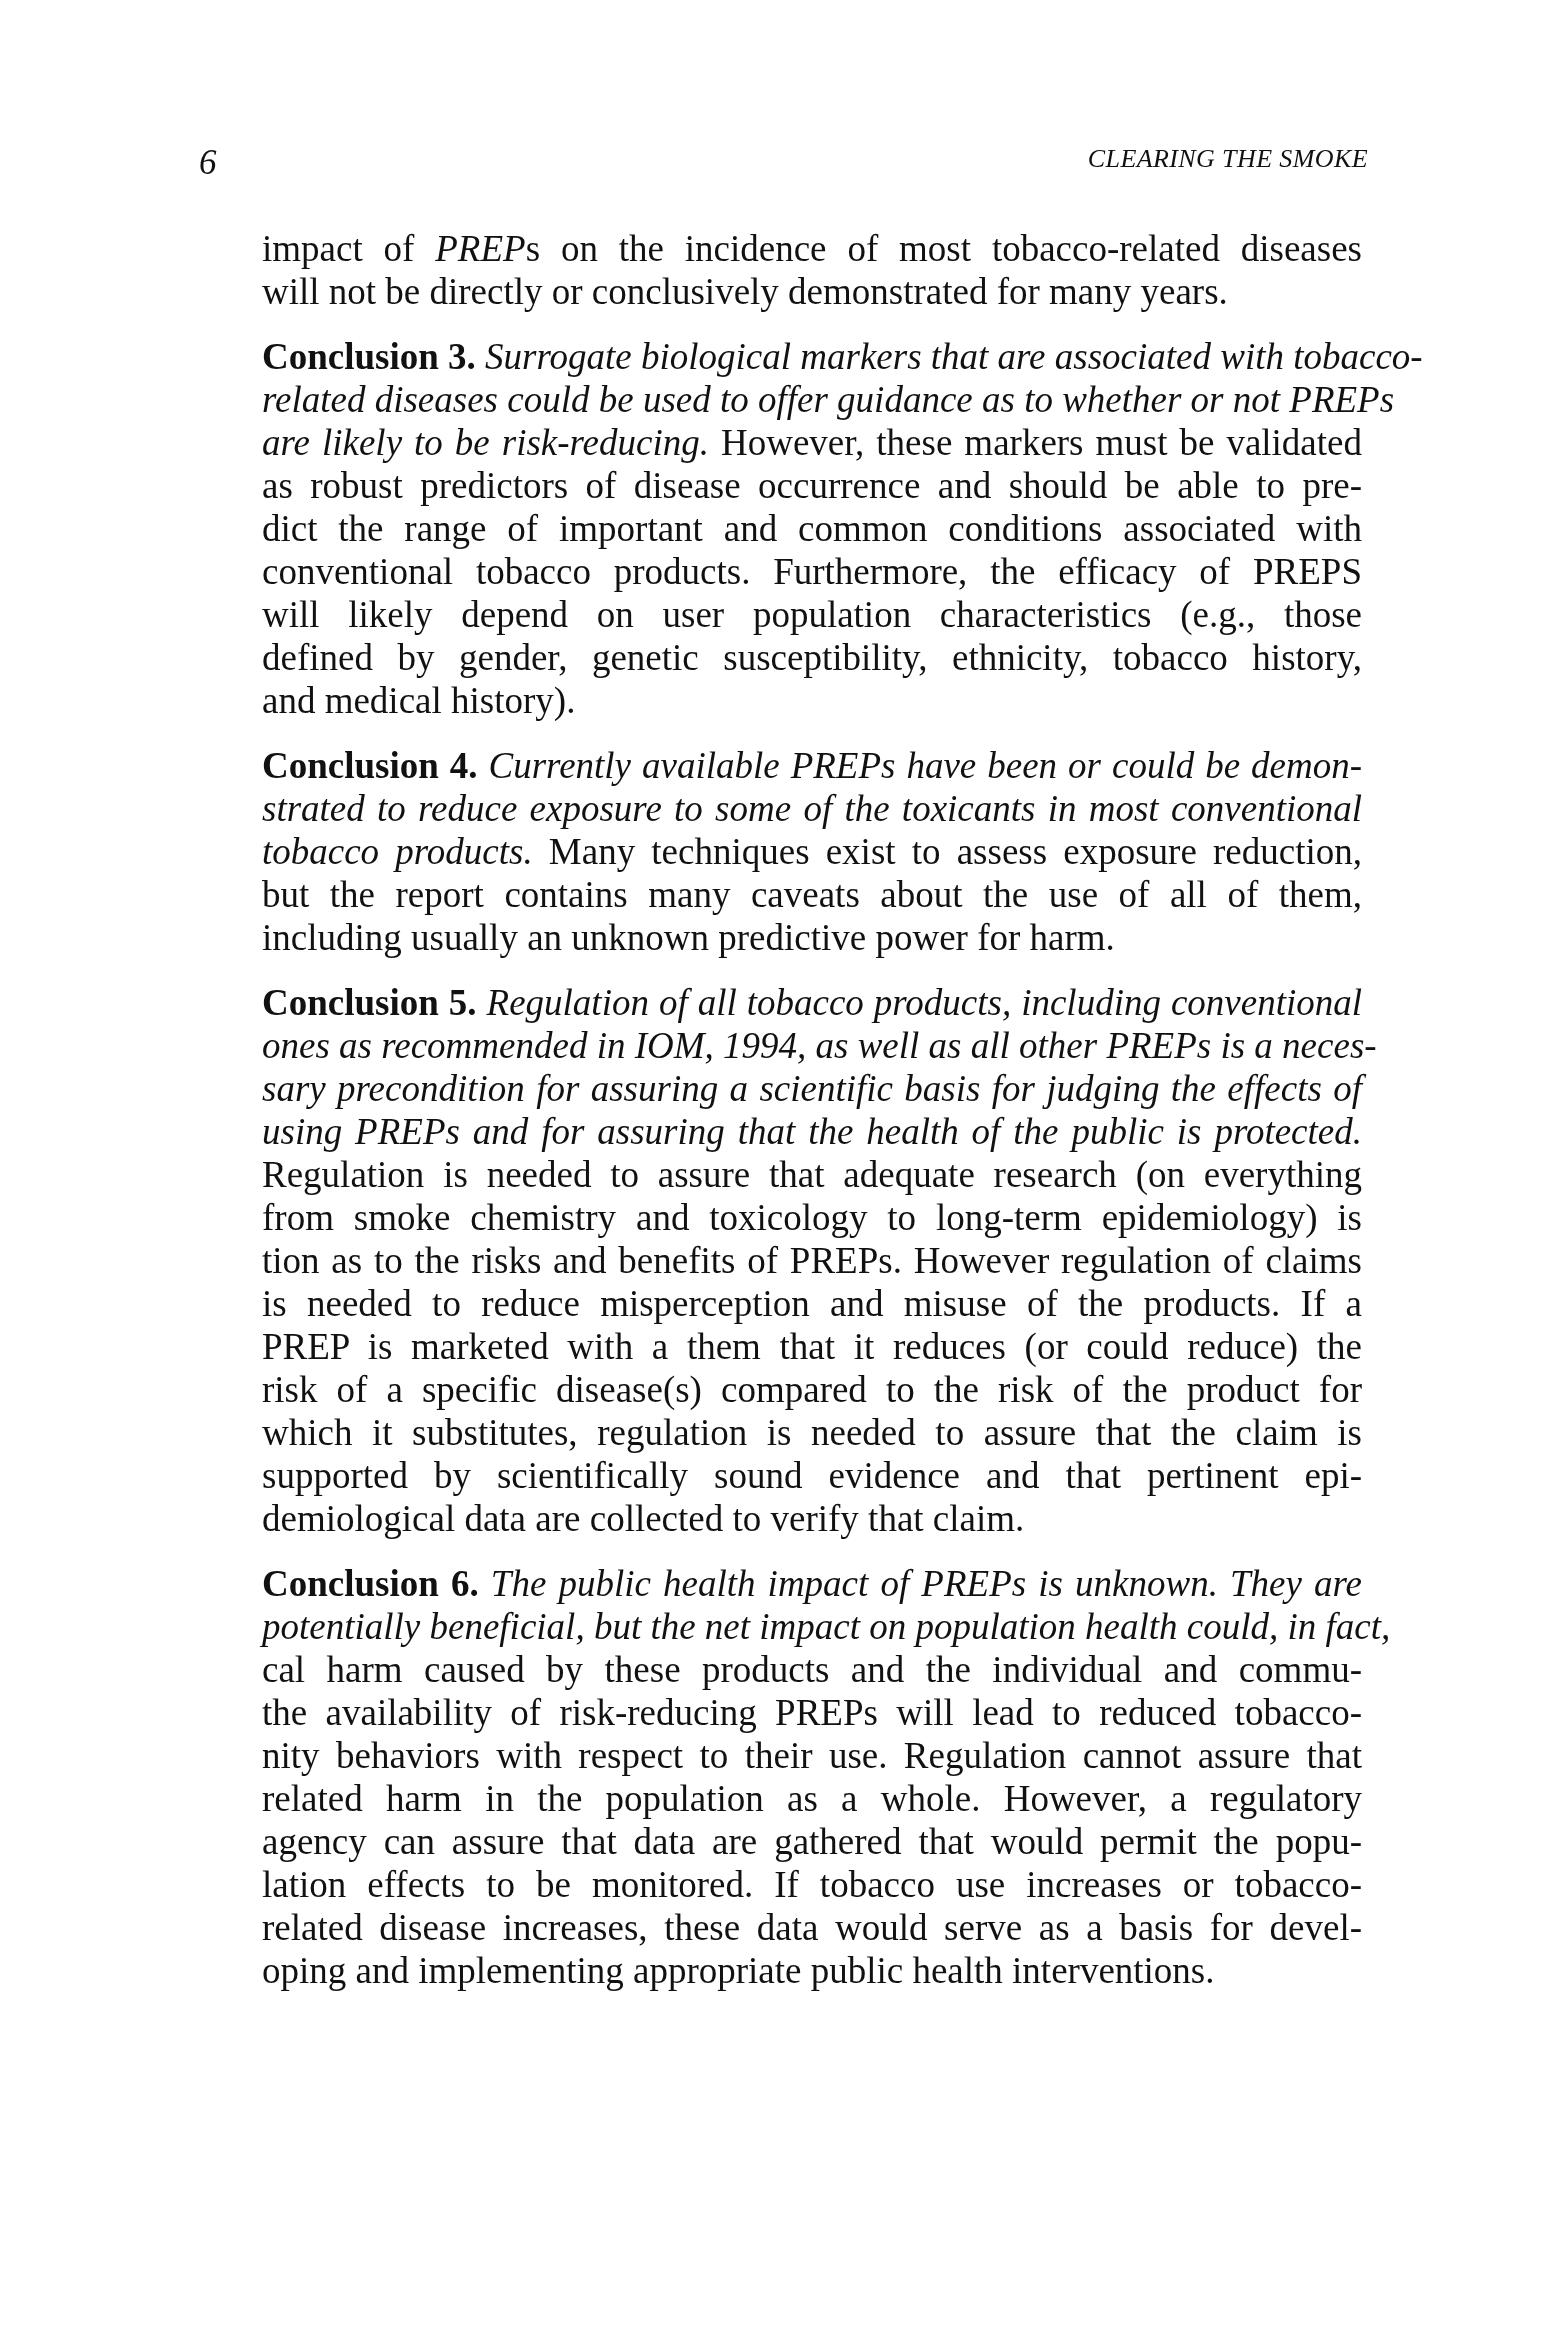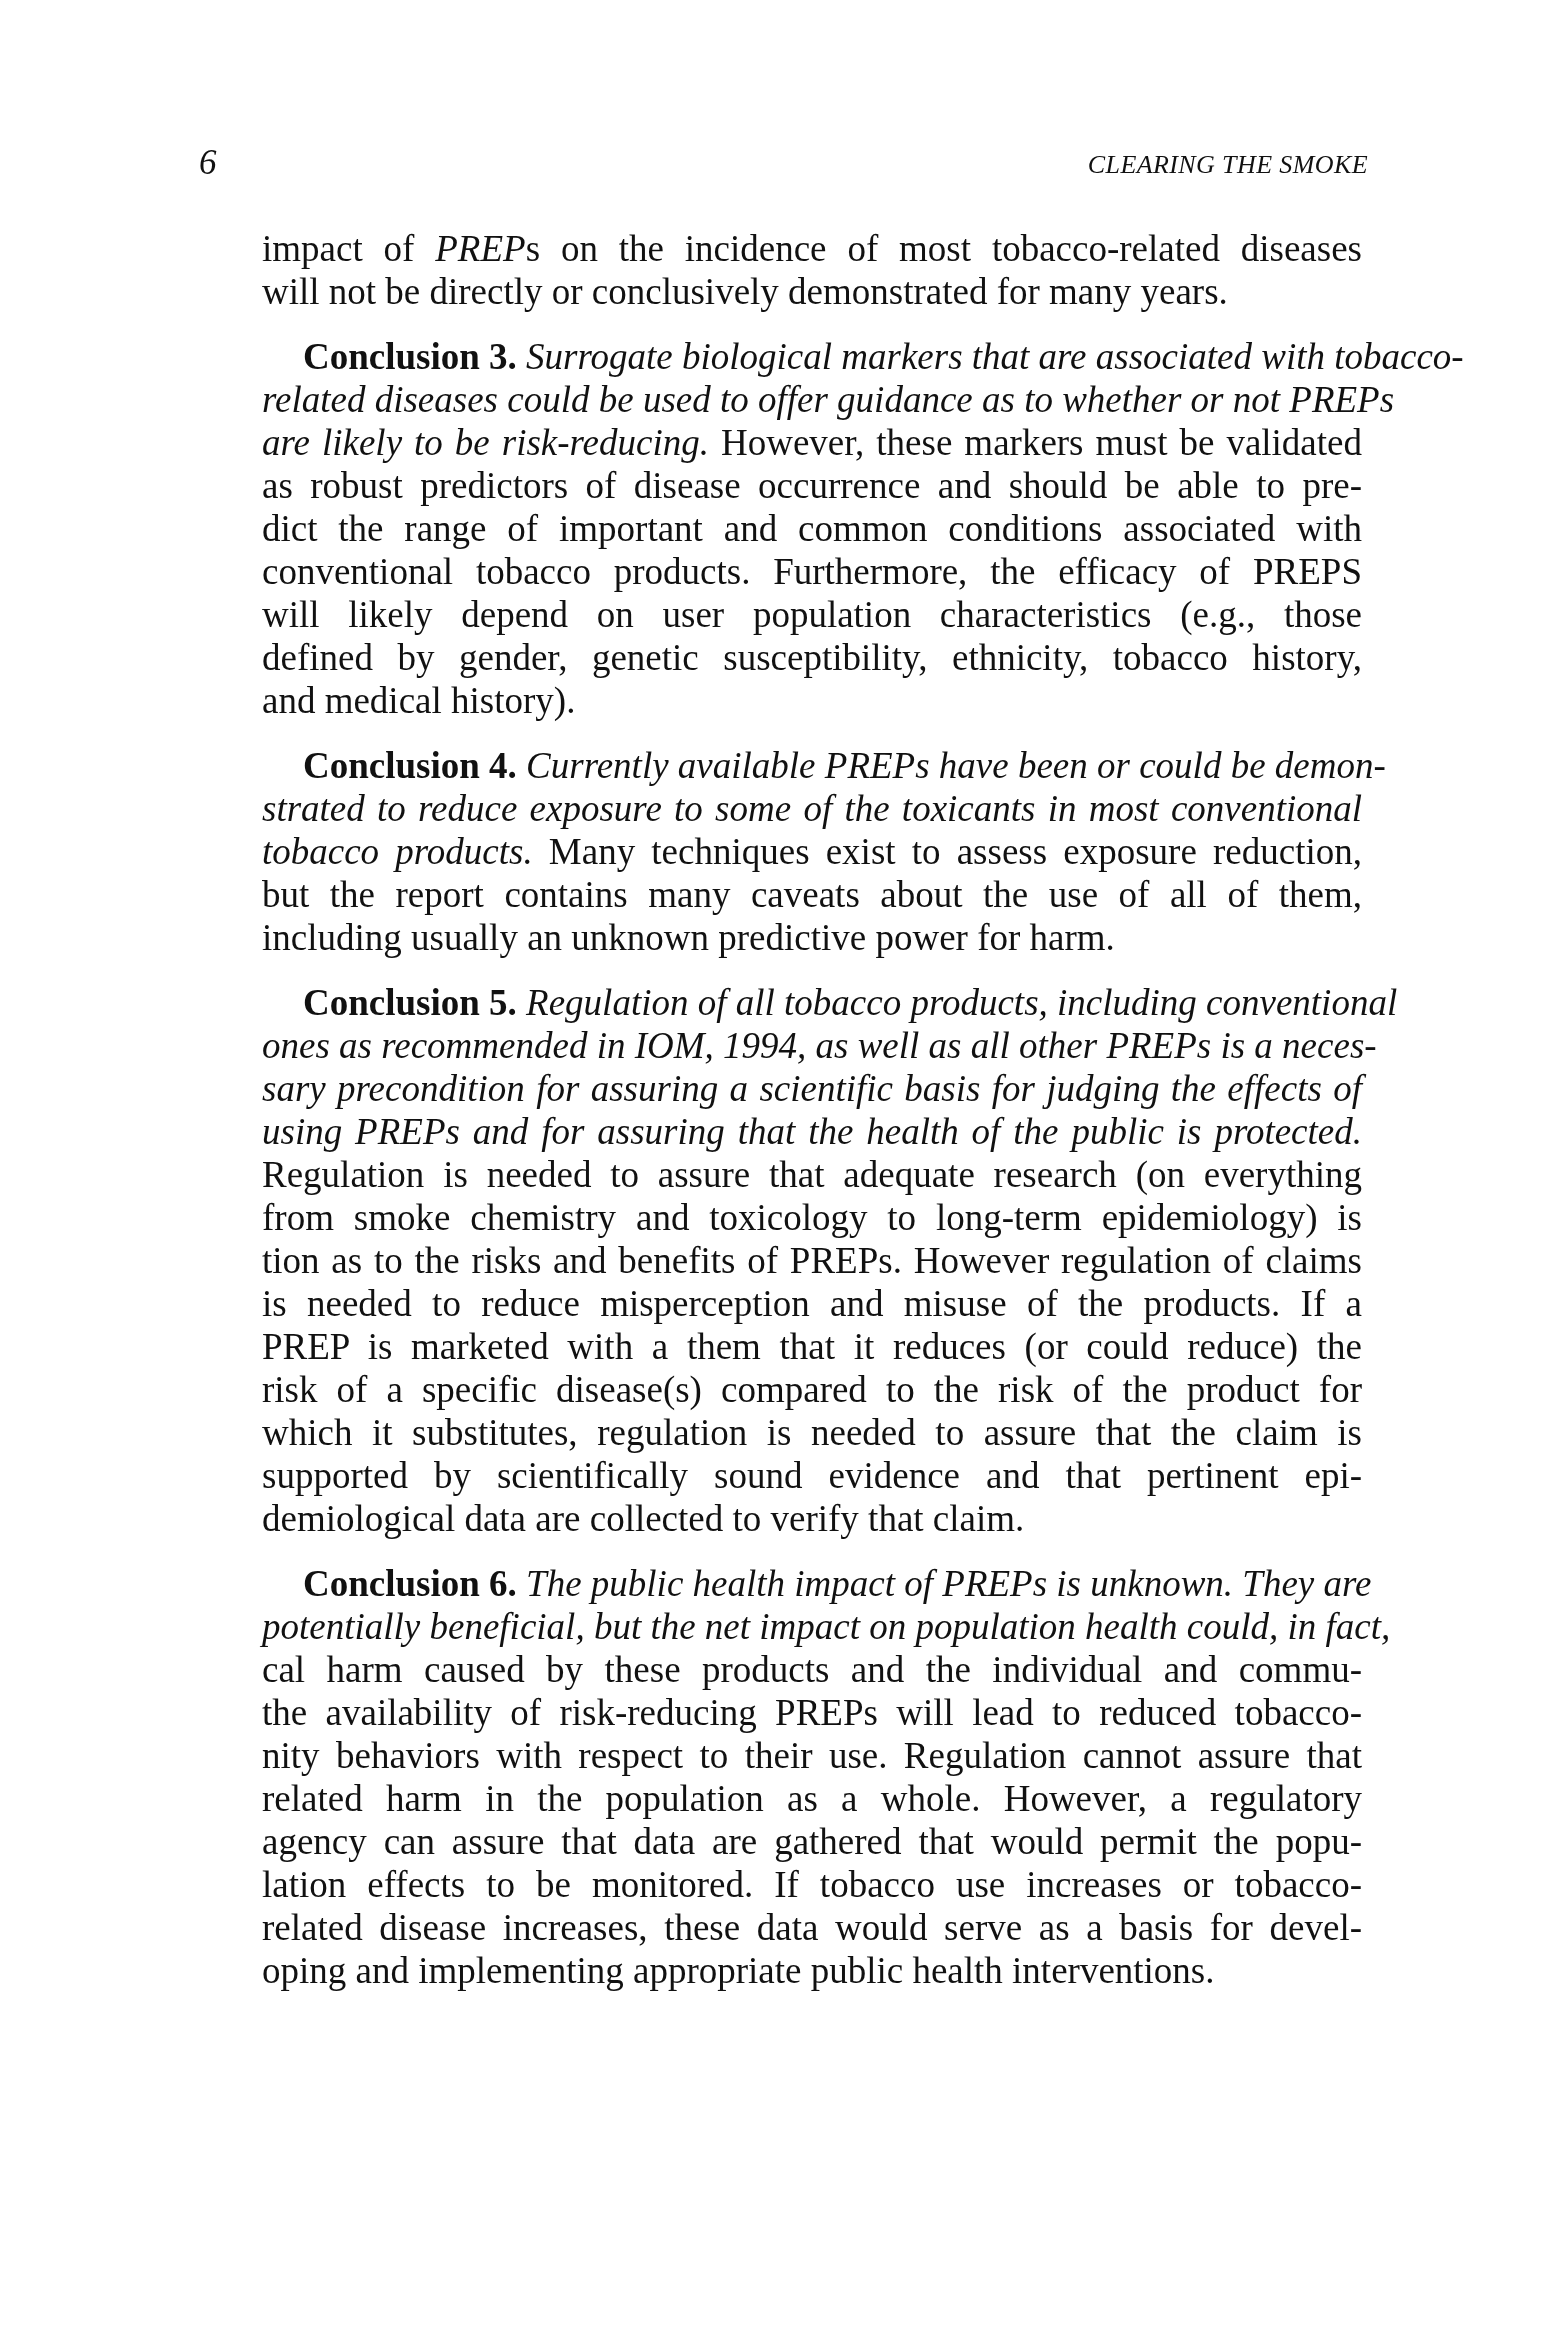--- a/index.html
+++ b/index.html
@@ -4,35 +4,35 @@
 <style>
   html, body { margin: 0; padding: 0; background: #ffffff; }
   body { width: 1561px; height: 2342px; position: relative; overflow: hidden; color: #111111; }
   .page { position: absolute; left: 0; top: 0; width: 1561px; height: 2342px; background: #ffffff; }
   .running-head { position: absolute; left: 0; top: 0; width: 1561px; height: 200px; }
   .folio {
     position: absolute; left: 199px; top: 141px;
     font-family: "Liberation Serif", serif; font-style: italic; font-size: 35px; line-height: 43px;
   }
   .head-title {
-    position: absolute; right: 193px; top: 147px;
+    position: absolute; right: 193px; top: 141px;
     font-family: "Liberation Serif", serif; font-style: italic; font-size: 26px; line-height: 35px;
     letter-spacing: 0.4px;
   }
   .body-text {
     position: absolute; left: 262px; top: 227px; width: 1100px;
     font-family: "Liberation Serif", serif; font-size: 37px; line-height: 43px;
   }
   .para { margin: 0 0 22px 0; }
   .line {
     display: block; height: 43px; white-space: nowrap;
     text-align: justify; text-align-last: justify;
   }
   .line.last { text-align: right; text-align-last: left; }
-  .seg-b { font-weight: bold; margin-left: 41px; }
+  .seg-b { font-weight: bold; }
   .seg-i { font-style: italic; }
   .seg-r { font-style: normal; }
 </style>
 </head>
 <body>
 
 <div class="page">
   <div class="running-head">
     <span class="folio">6</span>
     <span class="head-title">CLEARING THE SMOKE</span>

